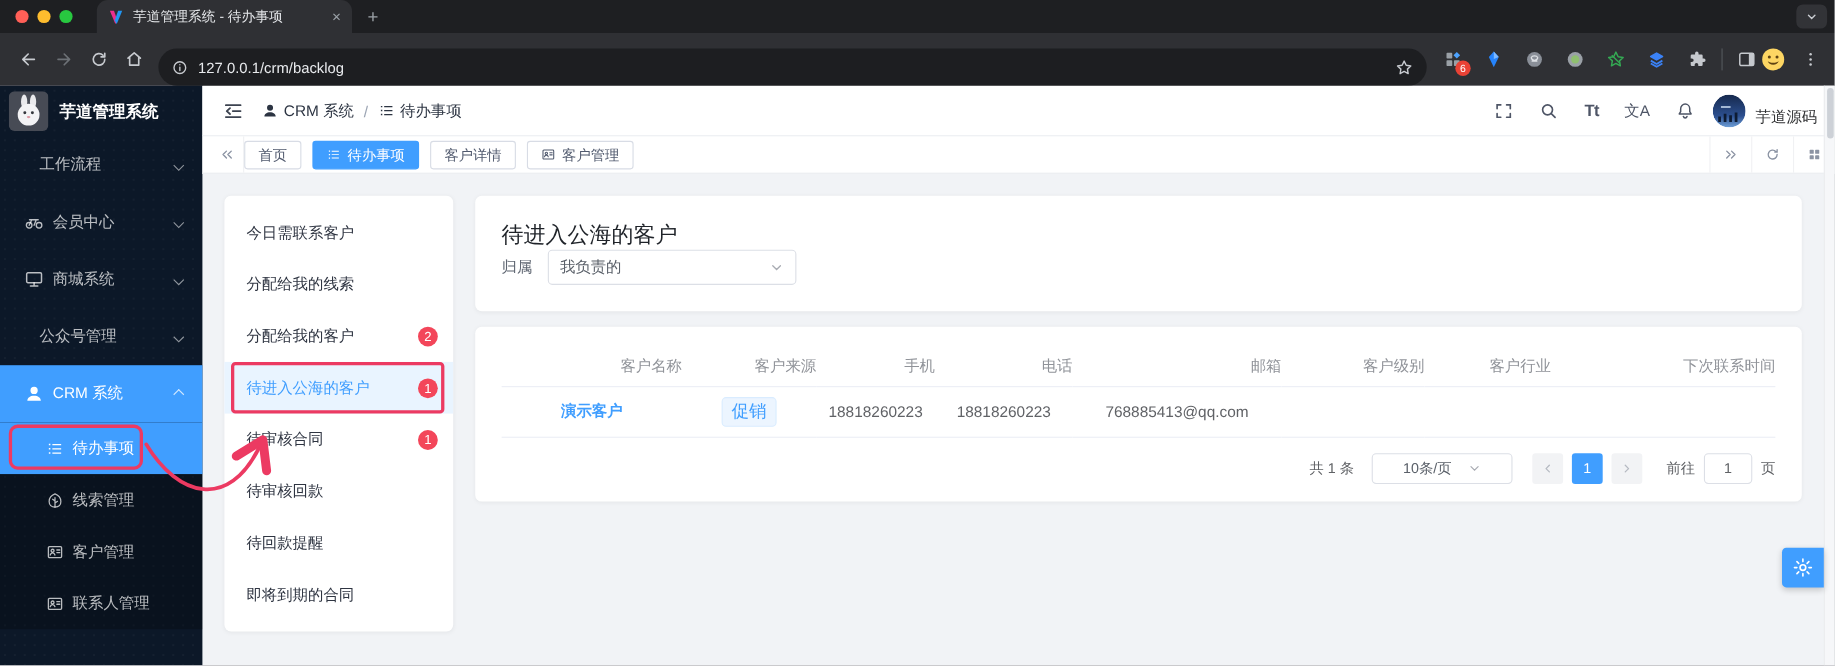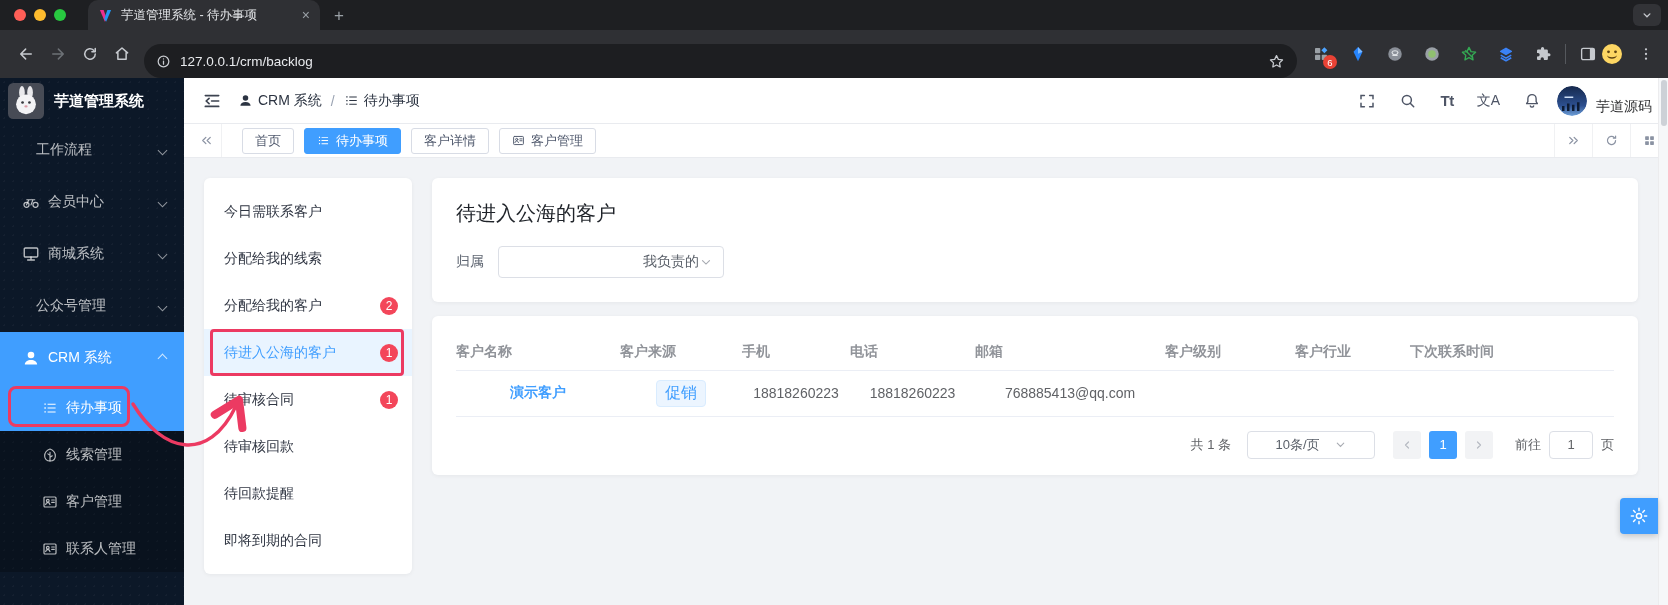--- a/index.html
+++ b/index.html
@@ -70,49 +70,49 @@
   .htool{display:flex;align-items:center;justify-content:center}
   .httext{font-size:15px;font-weight:600;letter-spacing:-.5px}
   .huser{display:flex;align-items:flex-end;gap:9px;margin-right:16px}
   .avatar{width:30px;height:30px;border-radius:50%;overflow:hidden;flex:none}
   .uname{color:#303133;font-size:14px;white-space:nowrap}
 
   
   .pagetabs{height:34px;background:#fff;border-bottom:1px solid var(--line);display:flex;align-items:center;padding-left:8px}
   .tabnav{width:30px;height:100%;display:flex;align-items:center;justify-content:center;color:#8b93a3;border-right:1px solid #f0f1f3}
   .tabnav svg{width:15px;height:15px}
-  .ptabs{display:flex;gap:10px;margin-left:20px}
+  .ptabs{display:flex;gap:10px;margin-left:0}
   .ptab{height:26px;padding:0 12px;border:1px solid #d8dce5;border-radius:3px;display:flex;align-items:center;gap:6px;font-size:13px;color:#515a6e;background:#fff;cursor:pointer;white-space:nowrap}
   .ptab .ticon{width:13px;height:13px}
   .ptab .ticon:empty{display:none}
   .ptab.active{background:var(--blue);border-color:var(--blue);color:#fff}
   .tabtools{margin-left:auto;display:flex;height:100%}
   .tabtool{width:38px;height:100%;display:flex;align-items:center;justify-content:center;color:#8b93a3;border-left:1px solid #f0f1f3}
   .tabtool svg{width:15px;height:15px}
 
   
   .content{flex:1;display:flex;align-items:flex-start;gap:20px;padding:20px 30px 20px 20px;overflow:hidden}
   .todo-card{width:208px;flex:none;background:#fff;border-radius:6px;box-shadow:0 1px 4px rgba(0,0,0,.05);padding:10px 0}
   .todo-item{position:relative;height:47px;display:flex;align-items:center;justify-content:space-between;padding:0 14px 0 20px;font-size:14px;color:#2f3542;cursor:pointer}
   .todo-item.active{background:#e9f4ff;color:var(--blue)}
   .todo-item .badge{min-width:18px;height:18px;border-radius:9px;background:var(--badge);color:#fff;font-size:12px;display:flex;align-items:center;justify-content:center;padding:0 5px;flex:none}
   .todo-item.annotated::after{content:"";position:absolute;left:6px;right:8px;top:0;bottom:0;border:3px solid var(--pink);border-radius:4px;pointer-events:none}
 
   .maincol{flex:1;min-width:0}
   .card{background:#fff;border-radius:6px;box-shadow:0 1px 4px rgba(0,0,0,.05)}
   .card1{padding:22px 24px 24px}
   .page-title{font-size:20px;font-weight:500;color:#1f2329}
-  .filterrow{margin-top:19px;display:flex;align-items:center}
+  .filterrow{display:flex;align-items:center}
   .flabel{color:#5f6672;margin-right:14px}
-  .fselect{width:226px;height:32px;border:1px solid #dcdfe6;border-radius:4px;display:flex;align-items:center;justify-content:flex-end;padding:0 10px;color:#5a6069;background:#fff;cursor:pointer}
+  .fselect{width:226px;height:32px;border:1px solid #dcdfe6;border-radius:4px;display:flex;align-items:center;justify-content:space-between;padding:0 10px;color:#5a6069;background:#fff;cursor:pointer}
   .fselect .caret{width:14px;height:14px;color:#a8abb2}
 
   .card2{margin-top:14px;padding:18px 24px 16px}
   table{width:100%;border-collapse:collapse;table-layout:fixed}
-  th{height:36px;font-size:14px;font-weight:700;color:var(--txt3);border-bottom:1px solid var(--tline);text-align:left;white-space:nowrap}
+  th{height:36px;font-size:14px;font-weight:400;color:var(--txt3);border-bottom:1px solid var(--tline);text-align:right;white-space:nowrap}
   td{height:46px;font-size:14px;color:var(--txt2);border-bottom:1px solid var(--tline);text-align:center;white-space:nowrap;overflow:hidden}
   .link{color:var(--blue);font-weight:700;cursor:pointer}
   .tag{display:inline-block;padding:2px 8px;font-size:16px;color:var(--blue);background:#ecf5ff;border:1px solid #d9ecff;border-radius:4px}
   .tag:empty{display:none}
 
   .pager{margin-top:14px;display:flex;justify-content:flex-end;align-items:center;font-size:13px;color:var(--txt2)}
   .ptotal{margin-right:16px}
   .psize{width:128px;height:28px;border:1px solid #dcdfe6;border-radius:4px;display:flex;align-items:center;justify-content:center;gap:14px;color:#5a6069;cursor:pointer}
   .psize .caret{width:13px;height:13px;color:#a8abb2}
   .pbtn{width:28px;height:28px;border-radius:3px;background:#f2f3f5;color:#b6bac2;display:flex;align-items:center;justify-content:center;cursor:pointer}

